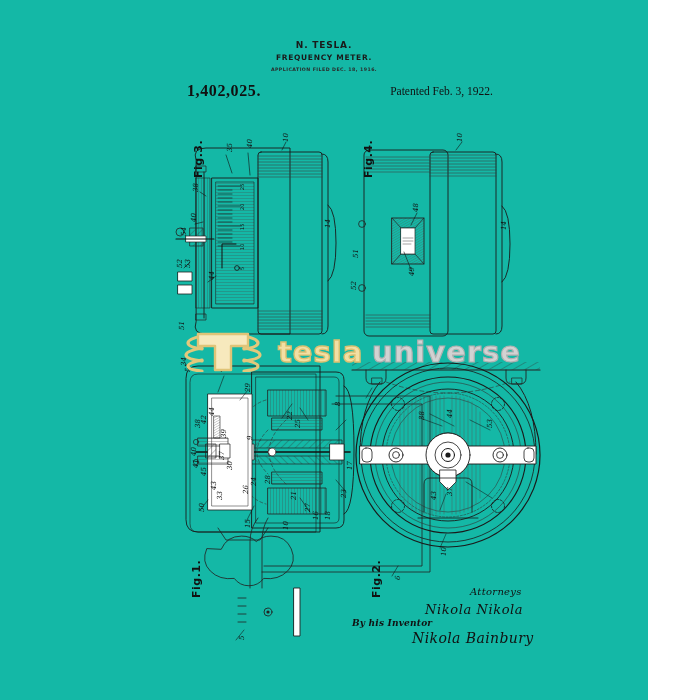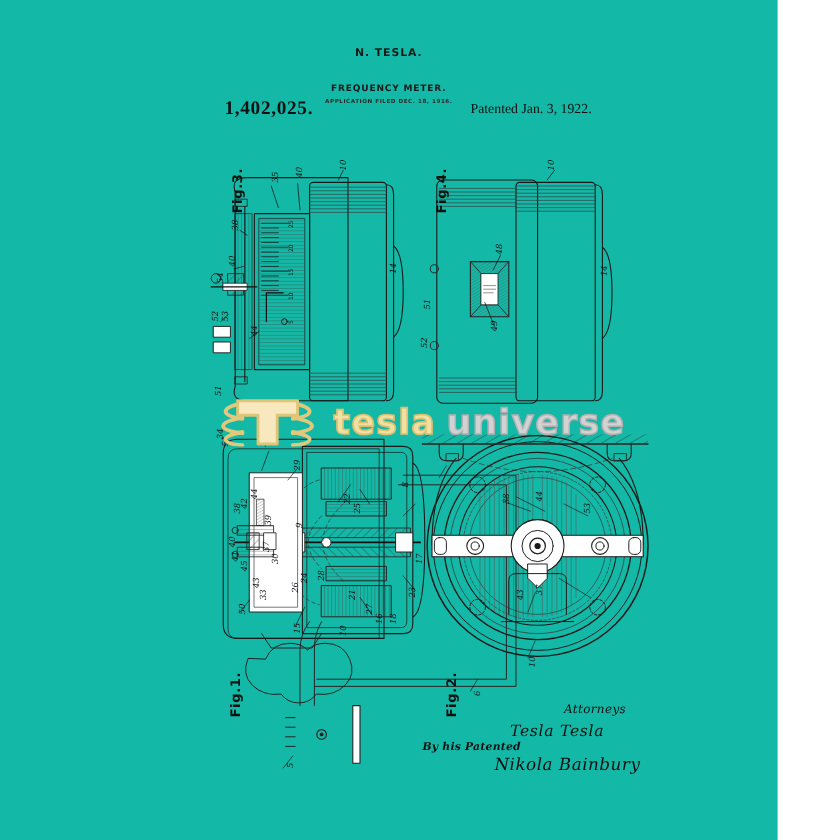--- a/index.html
+++ b/index.html
@@ -39,21 +39,21 @@
     color: #1a1a1a;
     line-height: 11px;
   }
   .hdr-title {
     font-family: "DejaVu Sans", sans-serif;
     font-weight: bold;
     font-size: 7.5px;
     letter-spacing: 0.7px;
     color: #1a1a1a;
     line-height: 11px;
-    margin-top: 17px;
+    margin-top: 1px;
   }
   .hdr-appl {
     font-family: "DejaVu Sans", sans-serif;
     font-weight: bold;
     font-size: 4.7px;
     letter-spacing: 0.45px;
     color: #2a2a2a;
     line-height: 9px;
     margin-top: 2px;
   }
@@ -162,21 +162,21 @@
 <div id="sheet">
 
   <div class="hdr">
     <div class="hdr-inventor">N. TESLA.</div>
     <div class="hdr-title">FREQUENCY METER.</div>
     <div class="hdr-appl">APPLICATION FILED DEC. 18, 1916.</div>
   </div>
 
   <div class="row-num">
     <div class="pat-number">1,402,025.</div>
-    <div class="pat-date">Patented Jan. 3, 1922.</div>
+    <div class="pat-date">Patented Feb. 3, 1922.</div>
   </div>
 
   <svg id="draw" viewBox="0 0 700 700">
     <defs>
       <pattern id="hatchDiag" width="5" height="5" patternUnits="userSpaceOnUse" patternTransform="rotate(45)">
         <line x1="0" y1="0" x2="0" y2="5" stroke="#333" stroke-width="0.6"></line>
       </pattern>
       <pattern id="hatchDiagR" width="5" height="5" patternUnits="userSpaceOnUse" patternTransform="rotate(-45)">
         <line x1="0" y1="0" x2="0" y2="5" stroke="#333" stroke-width="0.6"></line>
       </pattern>
@@ -560,17 +560,17 @@
         <path d="M76 30 q14 3 14 6 q0 4 -14 5"></path>
       </g>
 
       <path d="M30 4 h50 v12 h-17 v24 h-16 v-24 h-17 z" fill="#f7e9bd" stroke="#e0c477" stroke-width="2.4" stroke-linejoin="round"></path>
     </g>
     <text x="110" y="32" font-family="'DejaVu Sans', sans-serif" font-size="29" font-weight="bold" letter-spacing="1" fill="#f2dfa4" stroke="#dcc070" stroke-width="1.4">tesla</text>
     <text x="204" y="32" font-family="'DejaVu Sans', sans-serif" font-size="29" font-weight="bold" letter-spacing="1" fill="#d2d2d2" stroke="#b0b0b0" stroke-width="1.2">universe</text>
   </svg>
 
   <div class="sig sig-inventor-label">Attorneys</div>
-  <div class="sig sig-name">Tesla Tesla</div>
-  <div class="sig sig-atty-label">By his Patented</div>
+  <div class="sig sig-name">Nikola Nikola</div>
+  <div class="sig sig-atty-label">By his Inventor</div>
   <div class="sig sig-atty-name">Nikola Bainbury</div>
 
 </div>
 
 </body></html>

